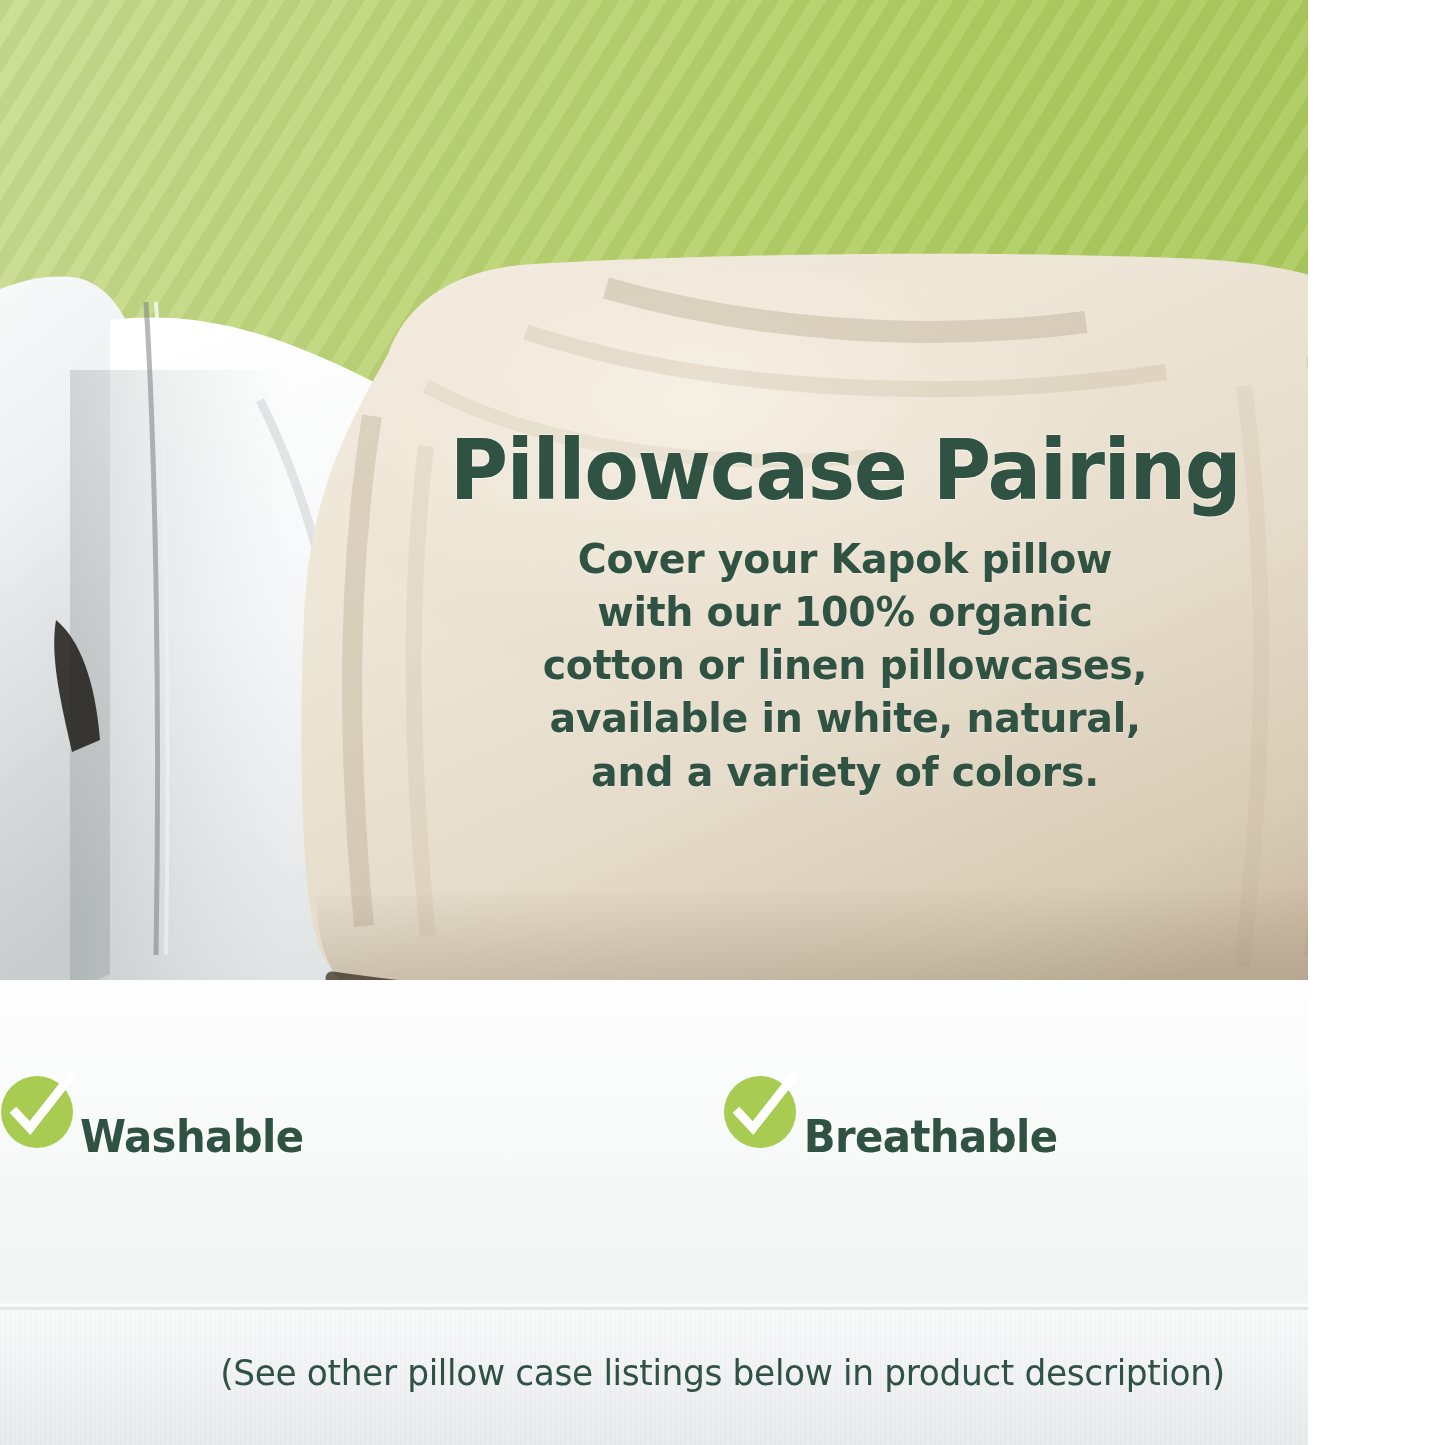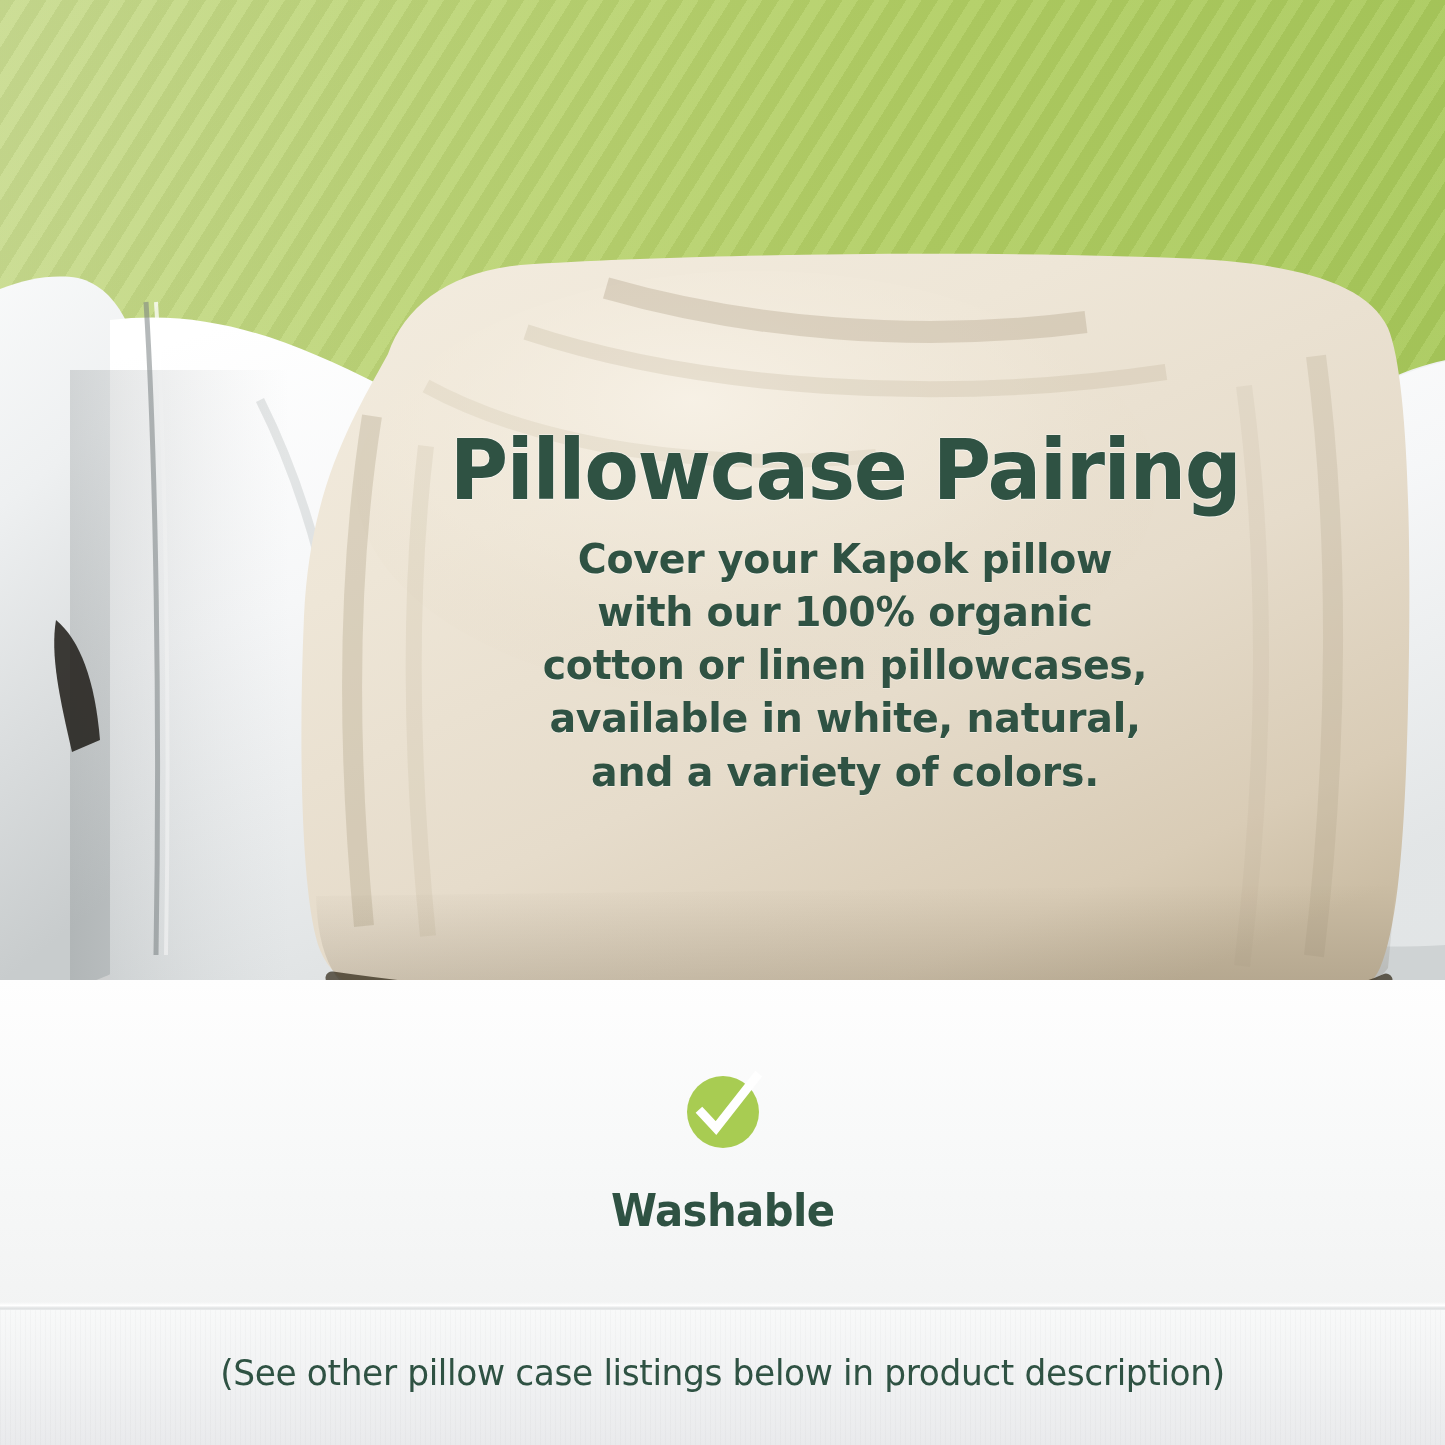--- a/index.html
+++ b/index.html
@@ -6,24 +6,25 @@
     margin: 0;
     padding: 0;
     background: #ffffff;
   }
   body {
     font-family: "Liberation Sans", sans-serif;
   }
 
   #scene {
     position: relative;
-    width: 1445px;
+    width: 1262px;
     height: 1445px;
     overflow: hidden;
     background: #e5e5e5;
+    padding-left: 46px;
   }
 
   
   .green-backdrop {
     position: absolute;
     left: 0; top: 0;
     width: 1445px;
     height: 640px;
     background:
       repeating-linear-gradient(
@@ -128,22 +129,20 @@
     position: absolute;
     left: 0;
     top: 1075px;
     width: 1445px;
     display: flex;
     z-index: 25;
   }
   .feature {
     flex: 1 1 0;
     display: flex;
-    flex-direction: column;
-    align-items: center;
   }
   .check-badge {
     position: relative;
     width: 74px;
     height: 74px;
   }
   .check-badge svg { display:block; width: 100%; height:100%; overflow: visible; }
   .feature-label {
     margin-top: 40px;
     font-family: "DejaVu Sans", sans-serif;
@@ -313,18 +312,27 @@
       <div class="check-badge">
         <svg viewBox="0 0 74 74">
           <circle cx="37" cy="37" r="36" fill="#a8cc52"></circle>
           <path d="M 16 38 L 30 53 L 70 2" stroke="#ffffff" stroke-width="9" fill="none" stroke-linecap="square" stroke-linejoin="miter"></path>
         </svg>
       </div>
       <div class="feature-label">Washable</div>
     </div>
 
 
+    <div class="feature">
+      <div class="check-badge">
+        <svg viewBox="0 0 74 74">
+          <circle cx="37" cy="37" r="36" fill="#a8cc52"></circle>
+          <path d="M 16 38 L 30 53 L 70 2" stroke="#ffffff" stroke-width="9" fill="none" stroke-linecap="square" stroke-linejoin="miter"></path>
+        </svg>
+      </div>
+      <div class="feature-label">Breathable</div>
+    </div>
 
   </div>
 
   <div class="bottom-caption">(See other pillow case listings below in product description)</div>
 
 </div>
 
 </body></html>

